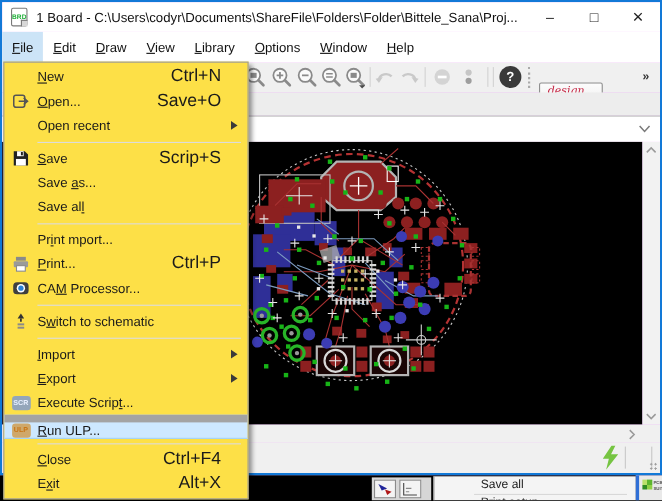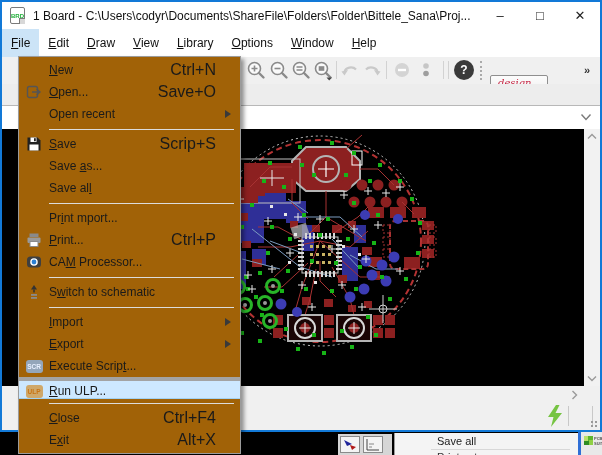--- a/index.html
+++ b/index.html
@@ -41,23 +41,23 @@
   .canvas { position:absolute; left:0; top:127px; width:582px; height:257px; background:#000; overflow:hidden; }
   .vscroll { position:absolute; left:582px; top:127px; width:16px; height:257px; background:#f2f2f2; }
   .vscroll svg { position:absolute; left:3px; }
   .hscroll { position:absolute; left:0; top:384px; width:598px; height:16px; background:#f0f0f0; }
   .statusbar { position:absolute; left:0; top:400px; width:598px; height:28px; background:#f0f0f0; }
   .ssep { position:absolute; top:4px; width:1px; height:20px; background:#c8c8c8; }
   .rgrip { position:absolute; right:2px; bottom:2px; width:8px; height:8px;
     background-image:radial-gradient(#9a9a9a 1px, transparent 1px); background-size:4px 4px; }
 
   
-  .menu { position:absolute; left:18px; top:56px; width:223px; background:#a16207; border:1px solid #9b9b9b; box-shadow:3px 3px 4px rgba(0,0,0,.4); z-index:10; padding:2px 0; }
+  .menu { position:absolute; left:3px; top:56px; width:223px; background:#fde047; border:1px solid #9b9b9b; box-shadow:3px 3px 4px rgba(0,0,0,.4); z-index:10; padding:2px 0; }
   .mi { position:relative; height:22px; display:flex; align-items:center; font-size:12px; color:#1a1a1a; }
-  .mi.hl { background:#cde8ff; border-top:4px solid #a3a3a3; border-bottom:1px solid #a2d2f2;align-items:flex-end; }
+  .mi.hl { background:#cde8ff; border-top:7px solid #a3a3a3; border-bottom:1px solid #a2d2f2;align-items:flex-end; }
   .mic { width:30px; display:flex; align-items:center; justify-content:center; flex:none; }
   .mtext { flex:1; white-space:nowrap; }
   .msc { margin-left:auto; padding-right:24px; font-size:16px; color:#1a1a1a; }
   .arr { position:absolute; right:9px; top:7px; width:0; height:0; border-left:6px solid #3a3a3a; border-top:4px solid transparent; border-bottom:4px solid transparent; }
   .msep { height:8px; display:flex; align-items:center; padding-left:30px; padding-right:6px; }
   .msep::after { content:""; flex:1; height:1px; background:#dcdcdc; }
   .badge { width:17px; height:13px; border-radius:3px; font-size:6.5px; font-weight:bold; display:flex; align-items:center; justify-content:center; }
   .badge.scr { background:#94a6ba; color:#e8f0ff; }
   .badge.ulp { background:#cfa86a; color:#c87414; }
 

